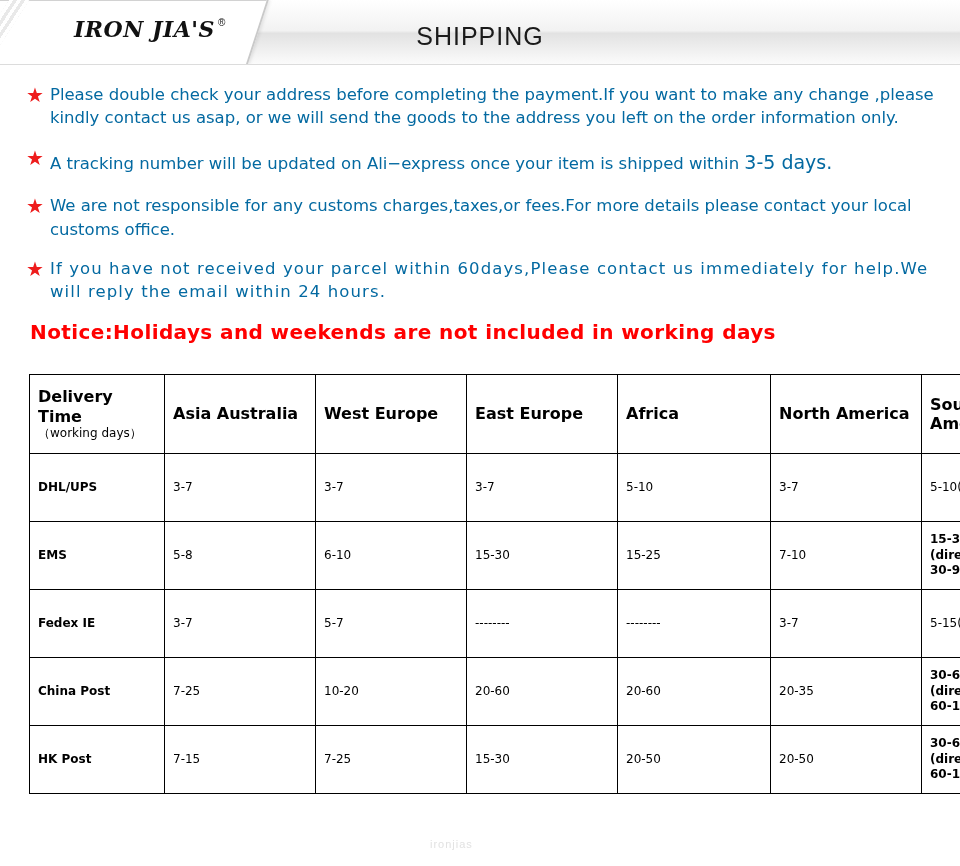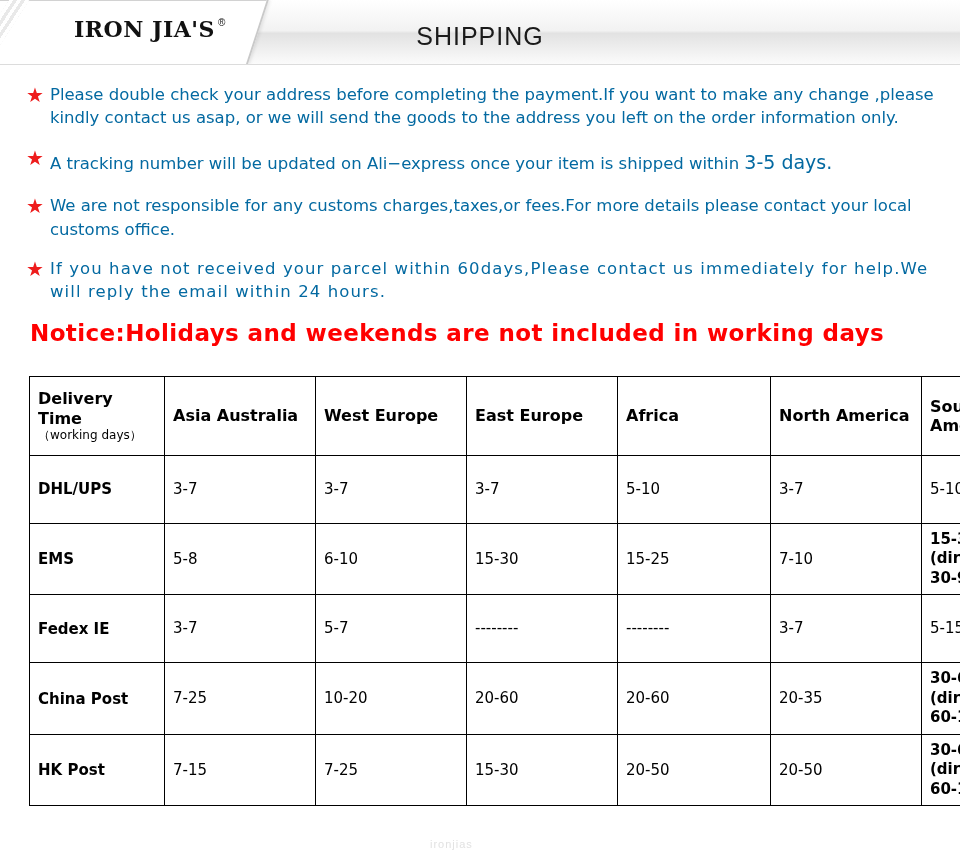--- a/index.html
+++ b/index.html
@@ -44,20 +44,21 @@
   .brand-wrap {
     position: absolute;
     left: 74px;
     top: 16px;
     display: flex;
     align-items: flex-start;
   }
   .brand {
     font-family: "DejaVu Serif", serif;
     font-weight: bold;
+    font-style: italic;
     font-size: 22px;
     letter-spacing: 0.5px;
     color: #111111;
     text-align: center;
   }
   .brand-reg {
     font-size: 10px;
     margin-left: 3px;
     margin-top: 1px;
     color: #111111;
@@ -110,40 +111,40 @@
   .small-inline {
     font-size: 19px;
   }
   .spaced {
     letter-spacing: 1.1px;
   }
 
   .notice {
     margin: 8px 0 14px 30px;
     color: #ff0000;
-    font-size: 23px;
+    font-size: 20px;
     font-weight: bold;
     letter-spacing: 0.4px;
     font-family: "DejaVu Sans", sans-serif;
   }
 
   
   .table-wrap {
     padding: 16px 29px;
   }
   table.ship {
     border-collapse: collapse;
     width: 902px;
     table-layout: fixed;
   }
   table.ship td, table.ship th {
     border: 1px solid #000000;
     padding: 6px 8px;
     vertical-align: middle;
-    font-size: 15px;
+    font-size: 12px;
     font-family: "DejaVu Sans", sans-serif;
     color: #000;
     text-align: left;
   }
   table.ship th {
     font-weight: bold;
     font-size: 16px;
     line-height: 1.2;
   }
   .col-0 { width: 118px; }

